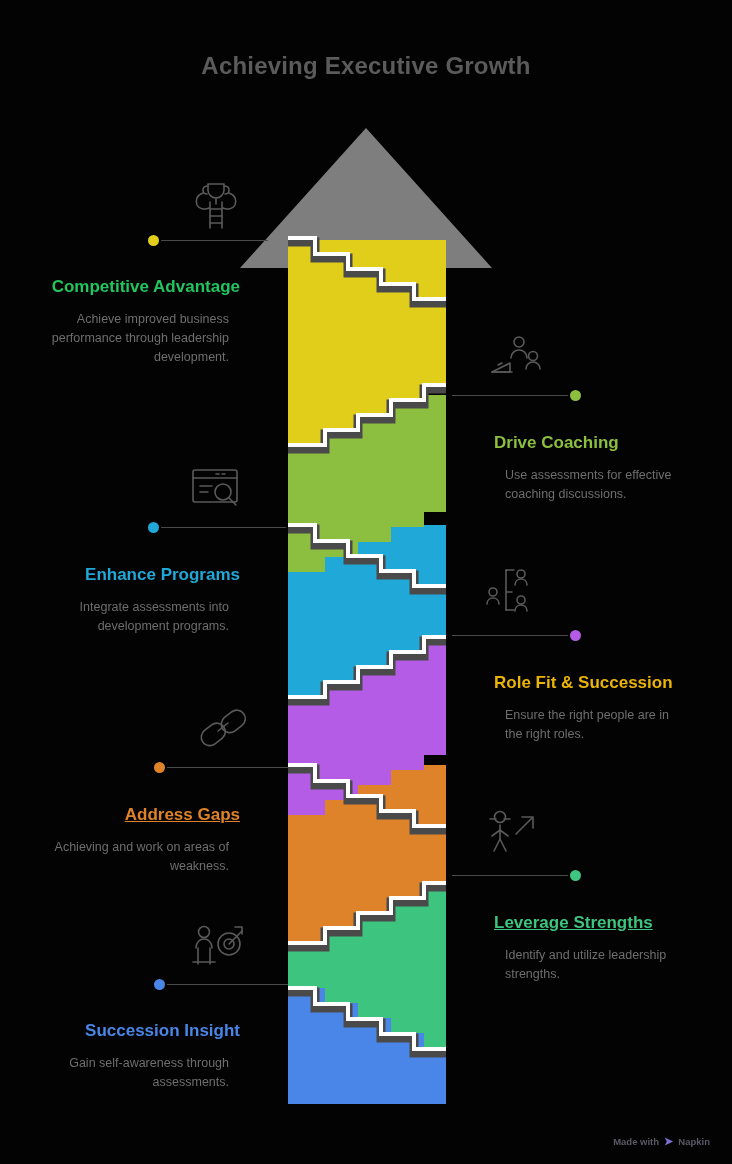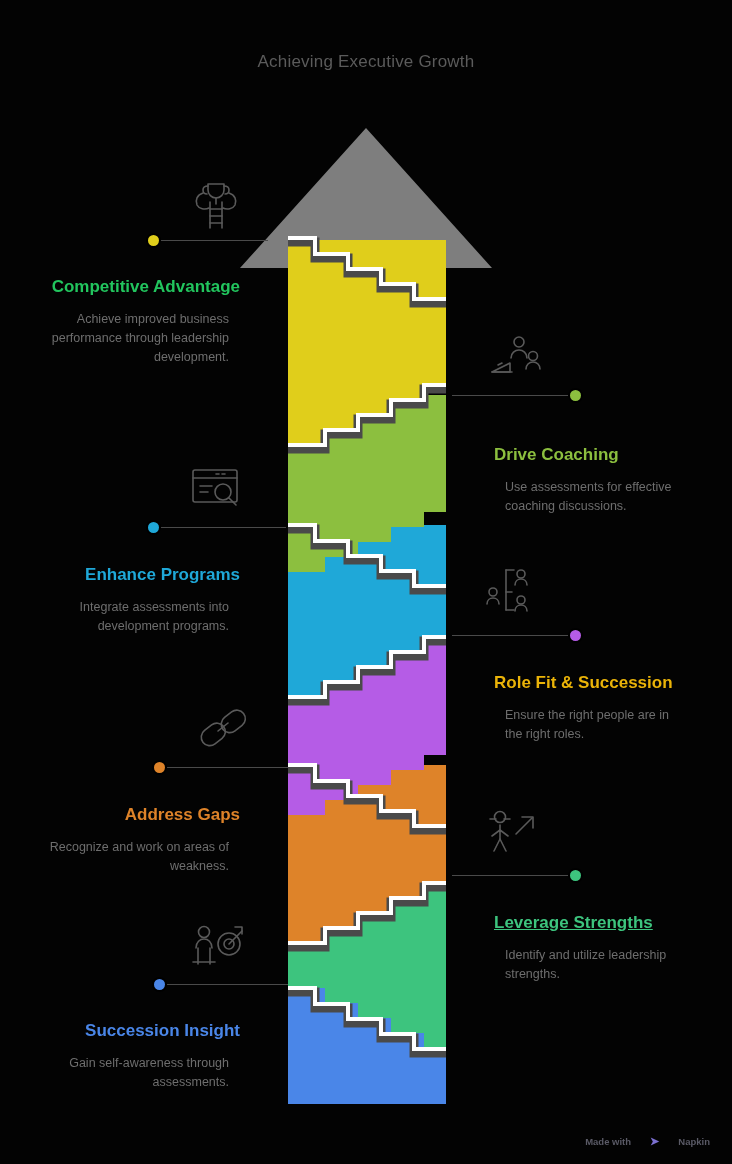--- a/index.html
+++ b/index.html
@@ -7,21 +7,21 @@
     width:732px;height:1164px;position:relative;overflow:hidden;
     font-family:"Liberation Sans", sans-serif;
     background:#030303;
   }
   #stage{position:absolute;inset:0;}
 
   
   .title{
     position:absolute;left:0;right:0;top:52px;
     text-align:center;
-    font-size:17px;font-weight:normal;letter-spacing:.2px;
+    font-size:24px;font-weight:bold;letter-spacing:.2px;
     color:#5b5b5b;
   }
 
   
   #graphic{position:absolute;left:0;top:0;width:732px;height:1164px;}
 
   
   .block{position:absolute;}
   .block.left{ text-align:right; }
   .block.right{ text-align:left; }
@@ -39,21 +39,21 @@
 
   
   .icon{position:absolute;color:#5a5a5a;}
   .icon svg{display:block;stroke:currentColor;fill:none;
             stroke-width:1.6;stroke-linecap:round;stroke-linejoin:round;}
 
   
   .footer{
     position:absolute;right:22px;bottom:16px;
     font-size:9.5px;font-weight:bold;color:#5a5a66;
-    display:flex;align-items:center;gap:19px;
+    display:flex;align-items:center;gap:5px;
   }
   .napkin-mark{color:#7b6fd0;font-size:11px;}
 </style>
 </head>
 <body>
 
 <div id="stage">
 
   <div class="title">Achieving Executive Growth</div>
 
@@ -223,38 +223,38 @@
       <path d="M39 22l13-13"></path>
       <path d="M45 5h7v7"></path>
     </svg>
   </div>
 
   <div class="block left" style="left:38px;top:276px;width:202px;">
     <div class="b-title" style="color:#22c55e;">Competitive Advantage</div>
     <div class="b-desc">Achieve improved business performance through leadership development.</div>
   </div>
 
-  <div class="block right" style="left:494px;top:444px;width:200px;">
+  <div class="block right" style="left:494px;top:432px;width:200px;">
     <div class="b-title" style="color:#8CBF3F;">Drive Coaching</div>
     <div class="b-desc">Use assessments for effective coaching discussions.</div>
   </div>
 
   <div class="block left" style="left:38px;top:564px;width:202px;">
     <div class="b-title" style="color:#1FA8D8;">Enhance Programs</div>
     <div class="b-desc">Integrate assessments into development programs.</div>
   </div>
 
   <div class="block right" style="left:494px;top:672px;width:188px;">
     <div class="b-title" style="color:#eab308;">Role Fit &amp; Succession</div>
     <div class="b-desc">Ensure the right people are in the right roles.</div>
   </div>
 
   <div class="block left" style="left:38px;top:804px;width:202px;">
-    <div class="b-title" style="color:#DE8329;">Address Gaps</div>
-    <div class="b-desc">Recognize and work on areas of weakness.</div>
+    <div class="b-title" style="color:#DE8329;text-decoration:underline;">Address Gaps</div>
+    <div class="b-desc">Achieving and work on areas of weakness.</div>
   </div>
 
   <div class="block right" style="left:494px;top:912px;width:200px;">
     <div class="b-title" style="color:#3DC47E;text-decoration:underline;">Leverage Strengths</div>
     <div class="b-desc">Identify and utilize leadership strengths.</div>
   </div>
 
   <div class="block left" style="left:38px;top:1020px;width:202px;">
     <div class="b-title" style="color:#4A86E8;">Succession Insight</div>
     <div class="b-desc">Gain self-awareness through assessments.</div>

